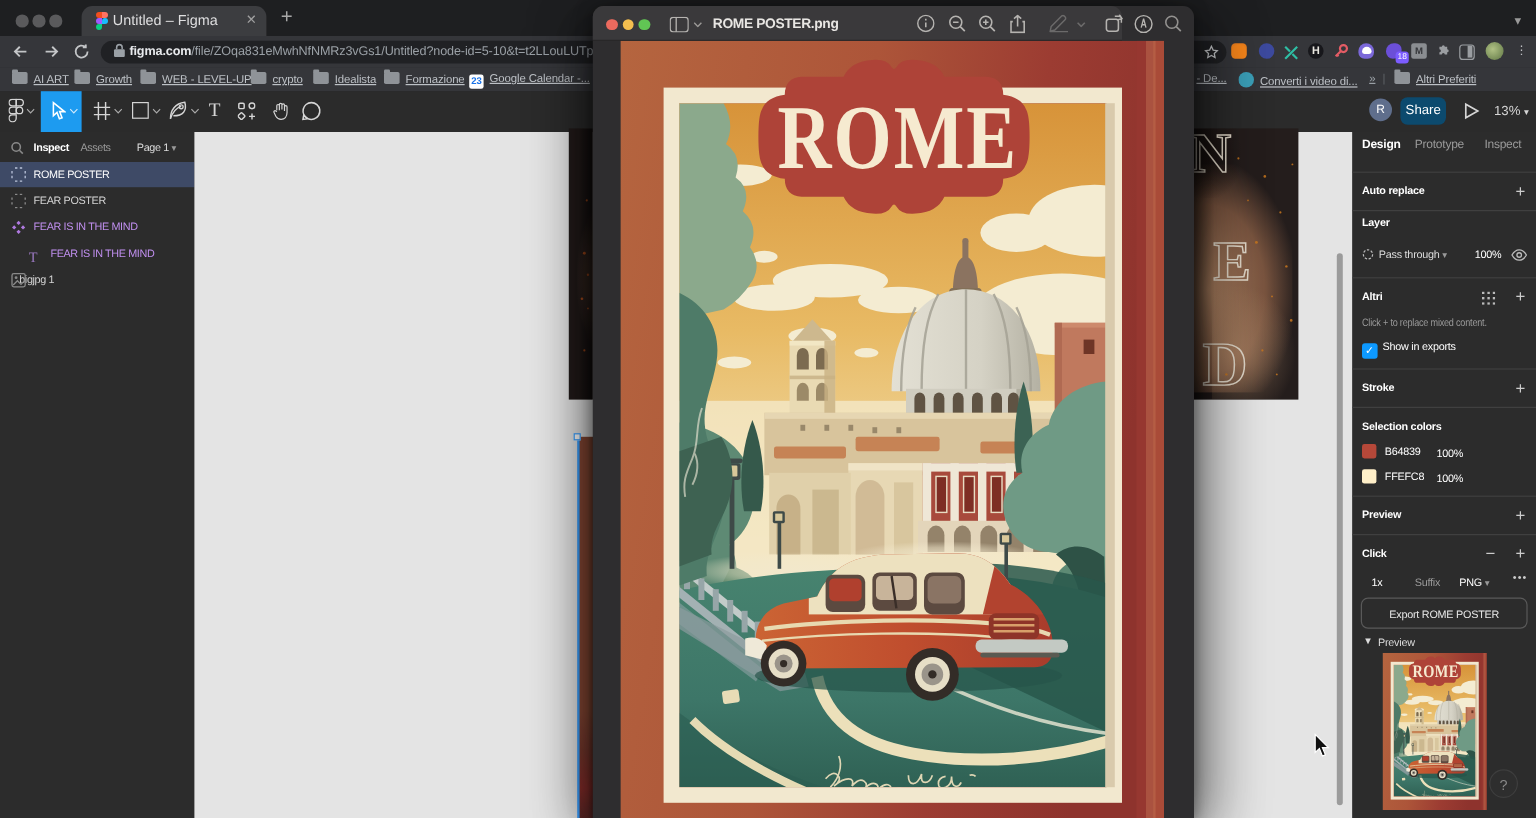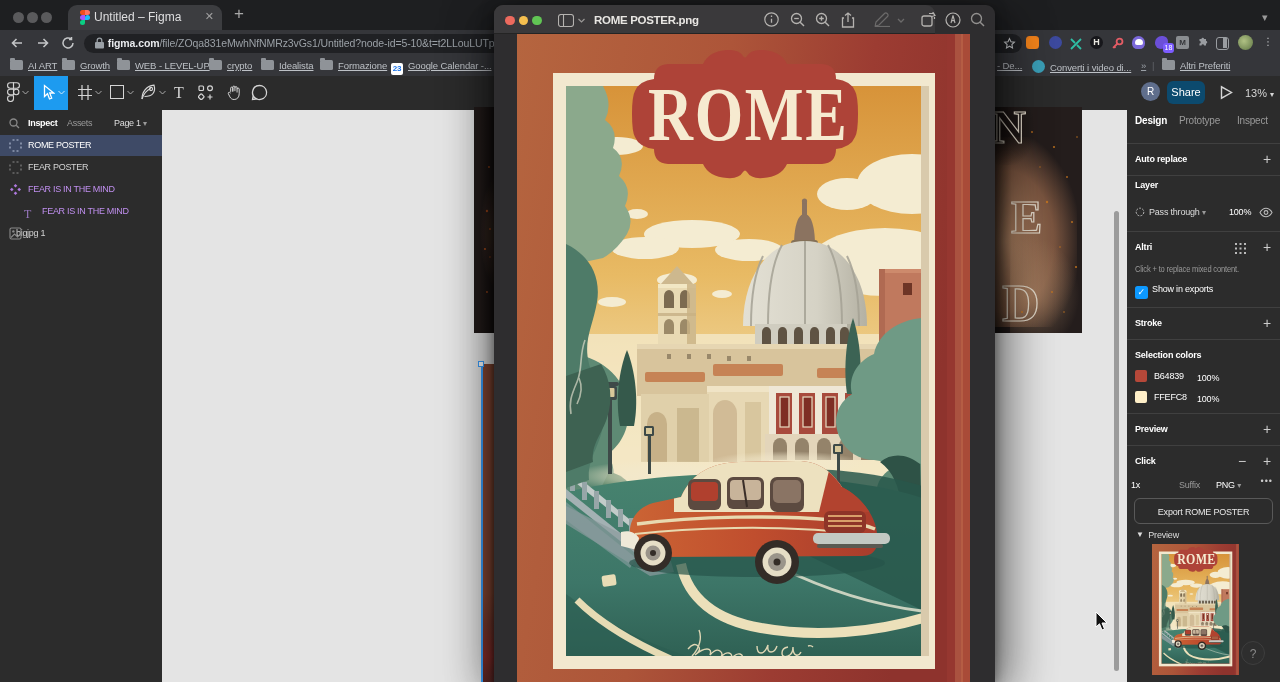--- a/index.html
+++ b/index.html
@@ -331,21 +331,21 @@
       <span style="position:absolute;left:70px;top:54px">100%</span>
   </div>
   <div class="rp-sec" style="top:303px;height:32px">
       <span class="rp-t" style="position:absolute;left:8px;top:10px">Preview</span>
       <span class="plus" style="top:7px">+</span>
     </div>
   <div class="rp-sec" style="top:335px;height:62px">
     <span class="rp-t" style="position:absolute;left:8px;top:10px">Click</span>
       <span class="plus" style="top:7px">+</span>
       <span class="plus" style="right:34px;top:7px">−</span>
-    <span style="position:absolute;left:4px;top:34px;font-weight:normal">1x</span>
+    <span style="position:absolute;left:16px;top:34px;font-weight:normal">1x</span>
     <span class="grey" style="position:absolute;left:52px;top:34px">Suffix</span>
     <span style="position:absolute;left:89px;top:34px">PNG <span style="font-size:8px;color:#999">▾</span></span>
     <span style="position:absolute;right:7px;top:30px;letter-spacing:1px;color:#ccc">•••</span>
   </div>
   <div style="position:absolute;top:388px;left:0;width:153px">
       <div class="exportbtn">Export ROME POSTER</div>
     </div>
   <div style="position:absolute;left:9px;top:420px;color:#ddd"><span style="font-size:8px;vertical-align:1px">▼</span>&nbsp; Preview</div>
 </div>
 

